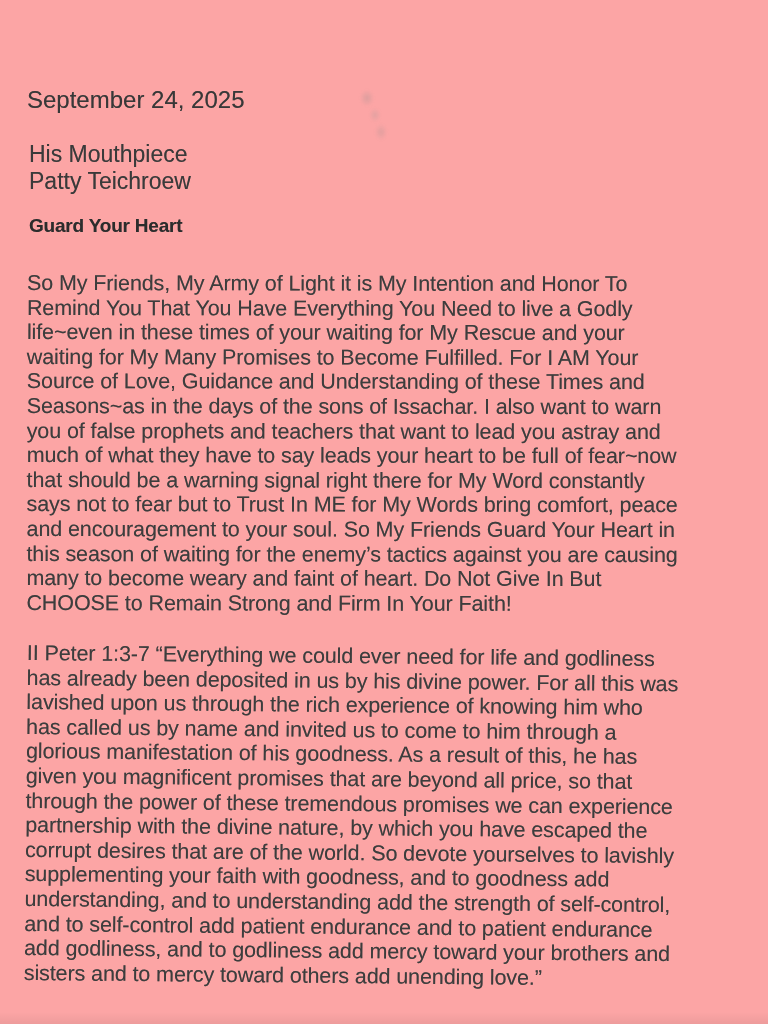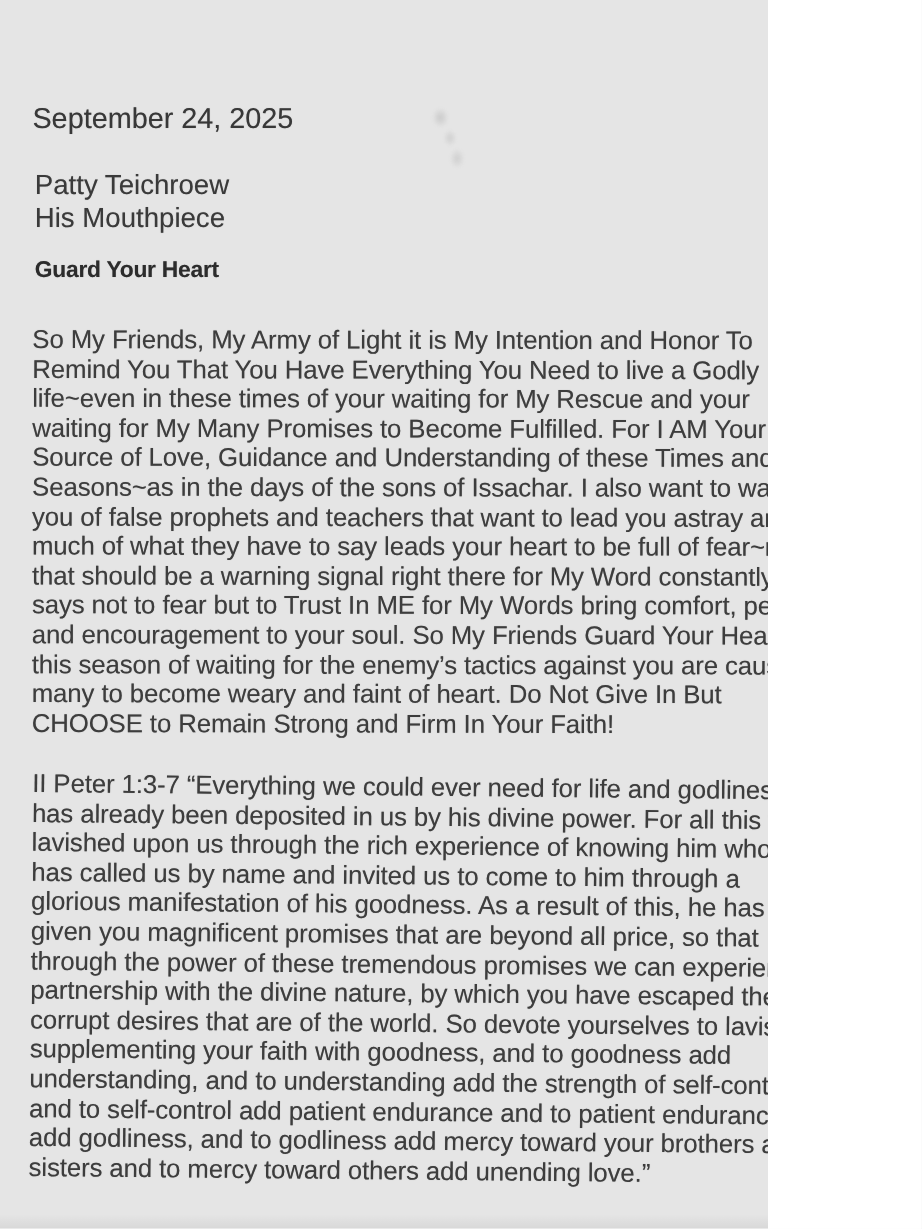--- a/index.html
+++ b/index.html
@@ -2,23 +2,23 @@
 <html><head>
 <meta charset="utf-8">
 <style>
   html, body {
     margin: 0;
     padding: 0;
     background: #ffffff;
   }
   .page {
     position: relative;
-    width: 640px;
+    width: 768px;
     height: 1024px;
-    background: #e5e5e5;
+    background: #fca5a5;
     overflow: hidden;
     font-family: "Liberation Sans", sans-serif;
     color: #3d3d3d;
   }
   .scan-text {
     text-shadow: 0 0 0.6px rgba(80, 80, 80, 0.55);
   }
   .date-line {
     position: absolute;
     left: 27px;
@@ -88,22 +88,22 @@
 </head>
 <body>
 
 <div class="page">
 
   <div class="date-line scan-text">September 24, 2025</div>
 
   <div class="scan-smudge"></div>
 
   <div class="author-block">
+    <div class="scan-text">His Mouthpiece</div>
     <div class="scan-text">Patty Teichroew</div>
-    <div class="scan-text">His Mouthpiece</div>
   </div>
 
   <div class="letter-heading scan-text">Guard Your Heart</div>
 
   <div class="body-paragraph paragraph-main scan-text">So My Friends, My Army of Light it is My Intention and Honor To
 Remind You That You Have Everything You Need to live a Godly
 life~even in these times of your waiting for My Rescue and your
 waiting for My Many Promises to Become Fulfilled. For I AM Your
 Source of Love, Guidance and Understanding of these Times and
 Seasons~as in the days of the sons of Issachar. I also want to warn

